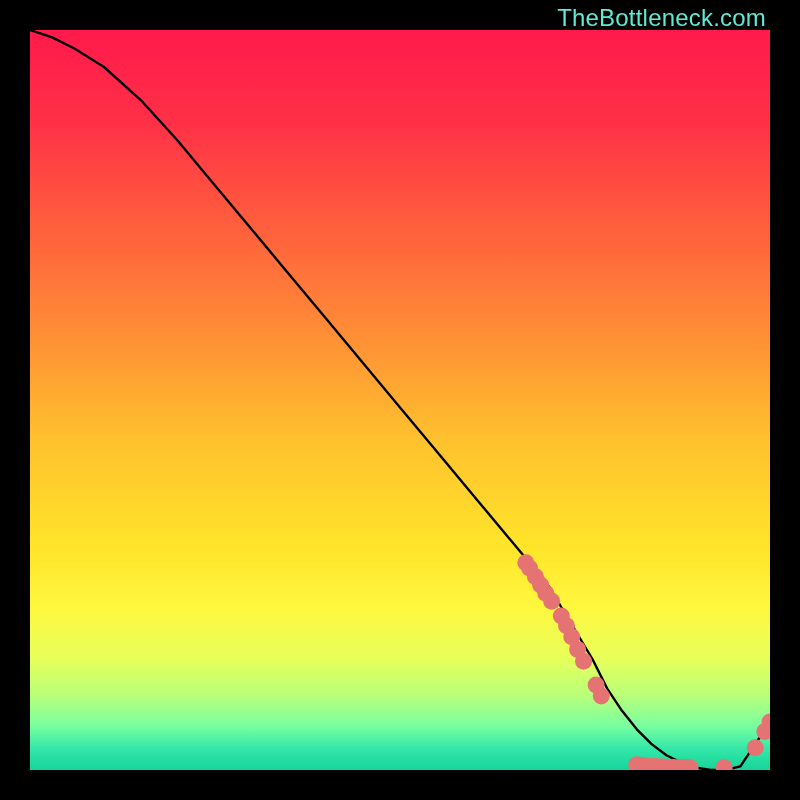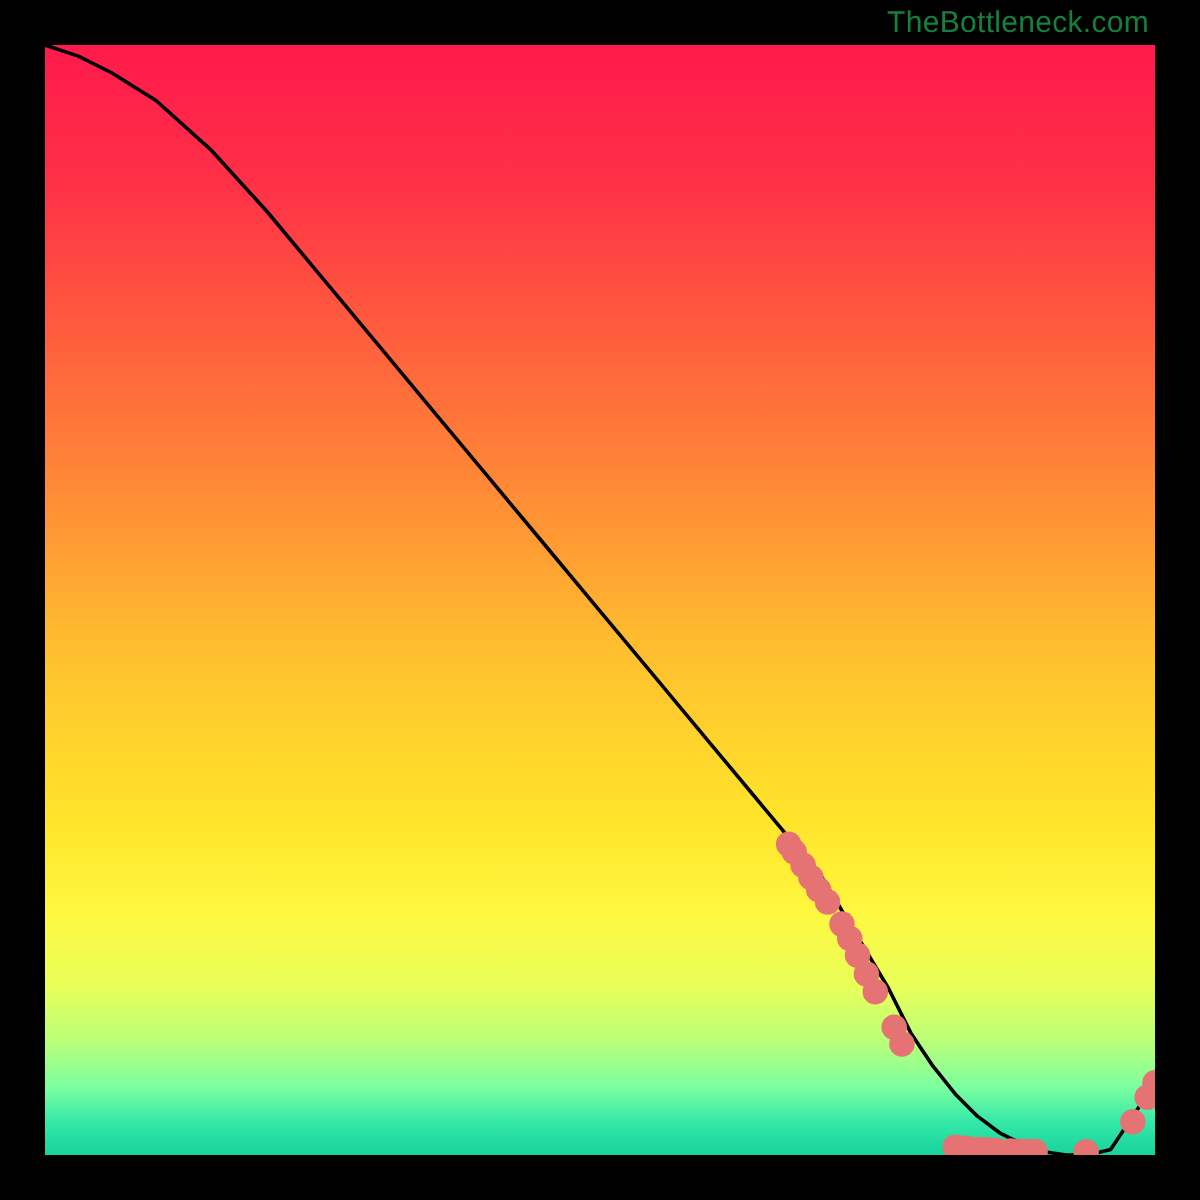--- a/index.html
+++ b/index.html
@@ -28,22 +28,22 @@
     inset: 0;
   }
   .curve-layer {
     position: absolute;
     inset: 0;
   }
   .watermark {
     position: absolute;
     top: 4px;
     right: 34px;
-    color: #15803d;
-    font-size: 20px;
+    color: #5eead4;
+    font-size: 24px;
     font-weight: 400;
     letter-spacing: 0.2px;
     user-select: none;
   }
 </style>
 </head>
 <body>
 
 <div class="stage">
 

